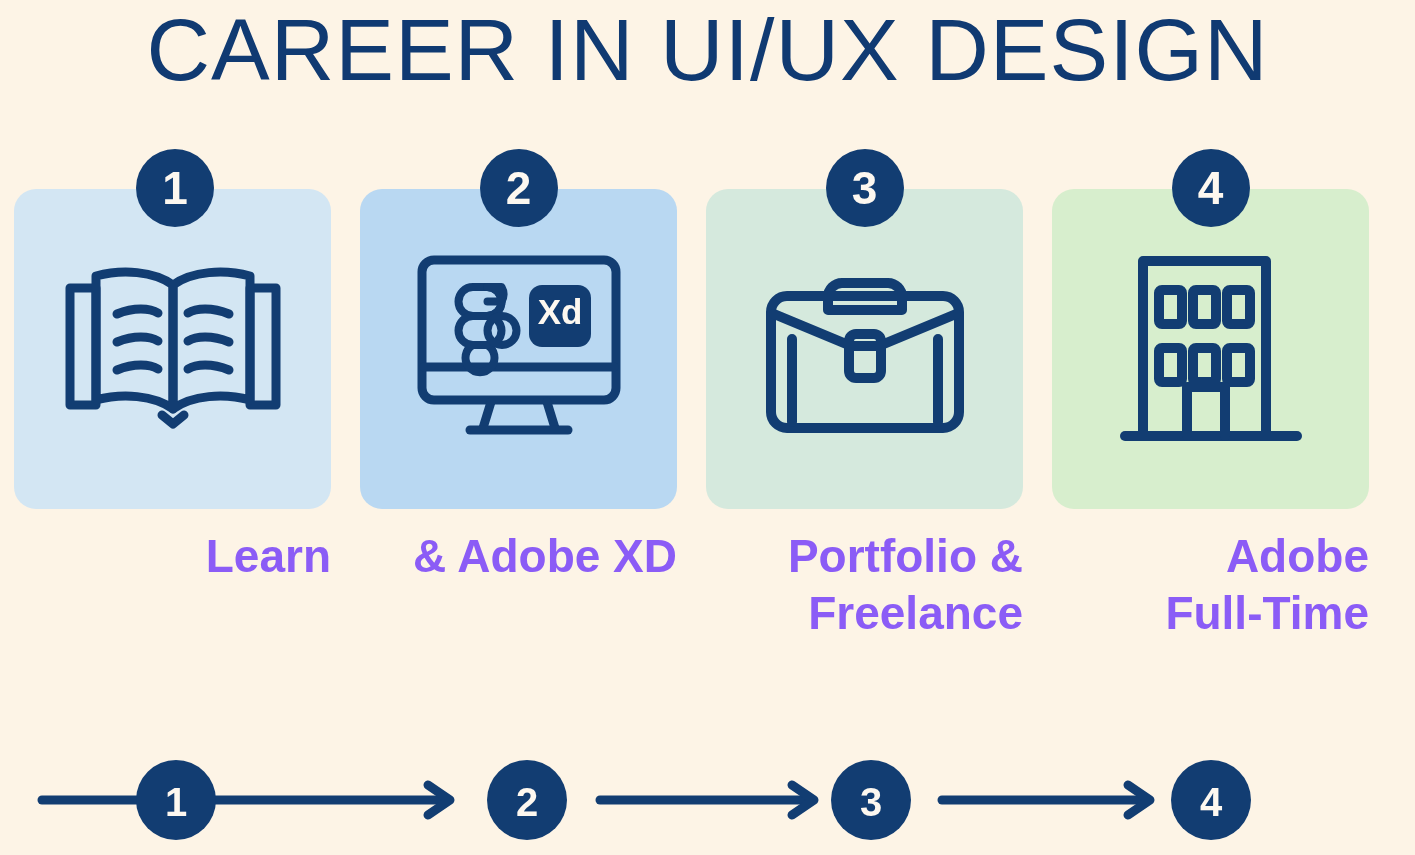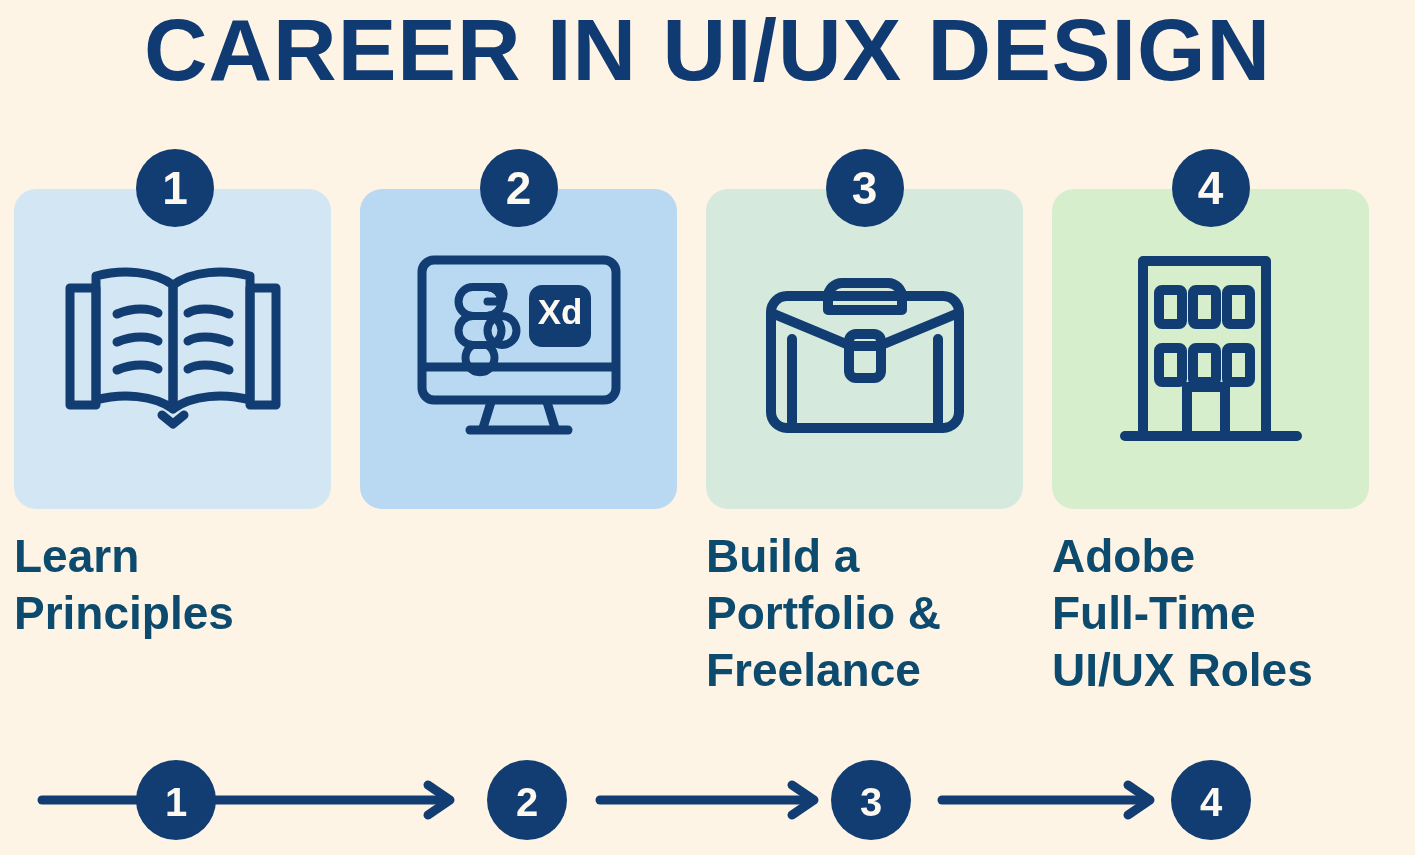--- a/index.html
+++ b/index.html
@@ -16,21 +16,21 @@
 
   
   .title {
     position: absolute;
     top: 2px;
     left: 0;
     width: 1415px;
     text-align: center;
     font-size: 88px;
     line-height: 96px;
-    font-weight: bold;
+    font-weight: normal;
     letter-spacing: 1px;
     color: #103a72;
   }
 
   
   .cards {
     position: absolute;
     top: 189px;
     left: 14px;
     width: 1355px;
@@ -75,25 +75,25 @@
     position: absolute;
     top: 528px;
     left: 14px;
     width: 1355px;
     height: 180px;
     display: flex;
     gap: 29px;
   }
   .caption {
     flex: 1 1 0;
-    text-align: left;
+    text-align: right;
     font-size: 46px;
     line-height: 57px;
     font-weight: bold;
-    color: #0c4a6e;
+    color: #8b5cf6;
     letter-spacing: 0px;
   }
   .caption .ln { display: block; white-space: nowrap; }
 
   
   .timeline {
     position: absolute;
     left: 0;
     top: 745px;
     width: 1415px;
@@ -201,33 +201,31 @@
 
       <path d="M67 182 V133 H105 V182"></path>
     </svg>
   </div>
 
 </div>
 
 <div class="captions">
   <div class="caption">
     <span class="ln">Learn</span>
-    <span class="ln">Principles</span>
-  </div>
-  <div class="caption">
-  </div>
-  <div class="caption">
-    <span class="ln">Build a</span>
+  </div>
+  <div class="caption">
+    <span class="ln">&amp; Adobe XD</span>
+  </div>
+  <div class="caption">
     <span class="ln">Portfolio &amp;</span>
     <span class="ln">Freelance</span>
   </div>
   <div class="caption">
     <span class="ln">Adobe</span>
     <span class="ln">Full-Time</span>
-    <span class="ln">UI/UX Roles</span>
   </div>
 </div>
 
 <div class="timeline">
   <svg width="1415" height="110" viewBox="0 0 1415 110" fill="none">
     <g stroke="#123d72" stroke-width="9" stroke-linecap="round" stroke-linejoin="round" fill="none">
 
       <path d="M42 55 H140"></path>
 
       <path d="M172 55 H448"></path>

